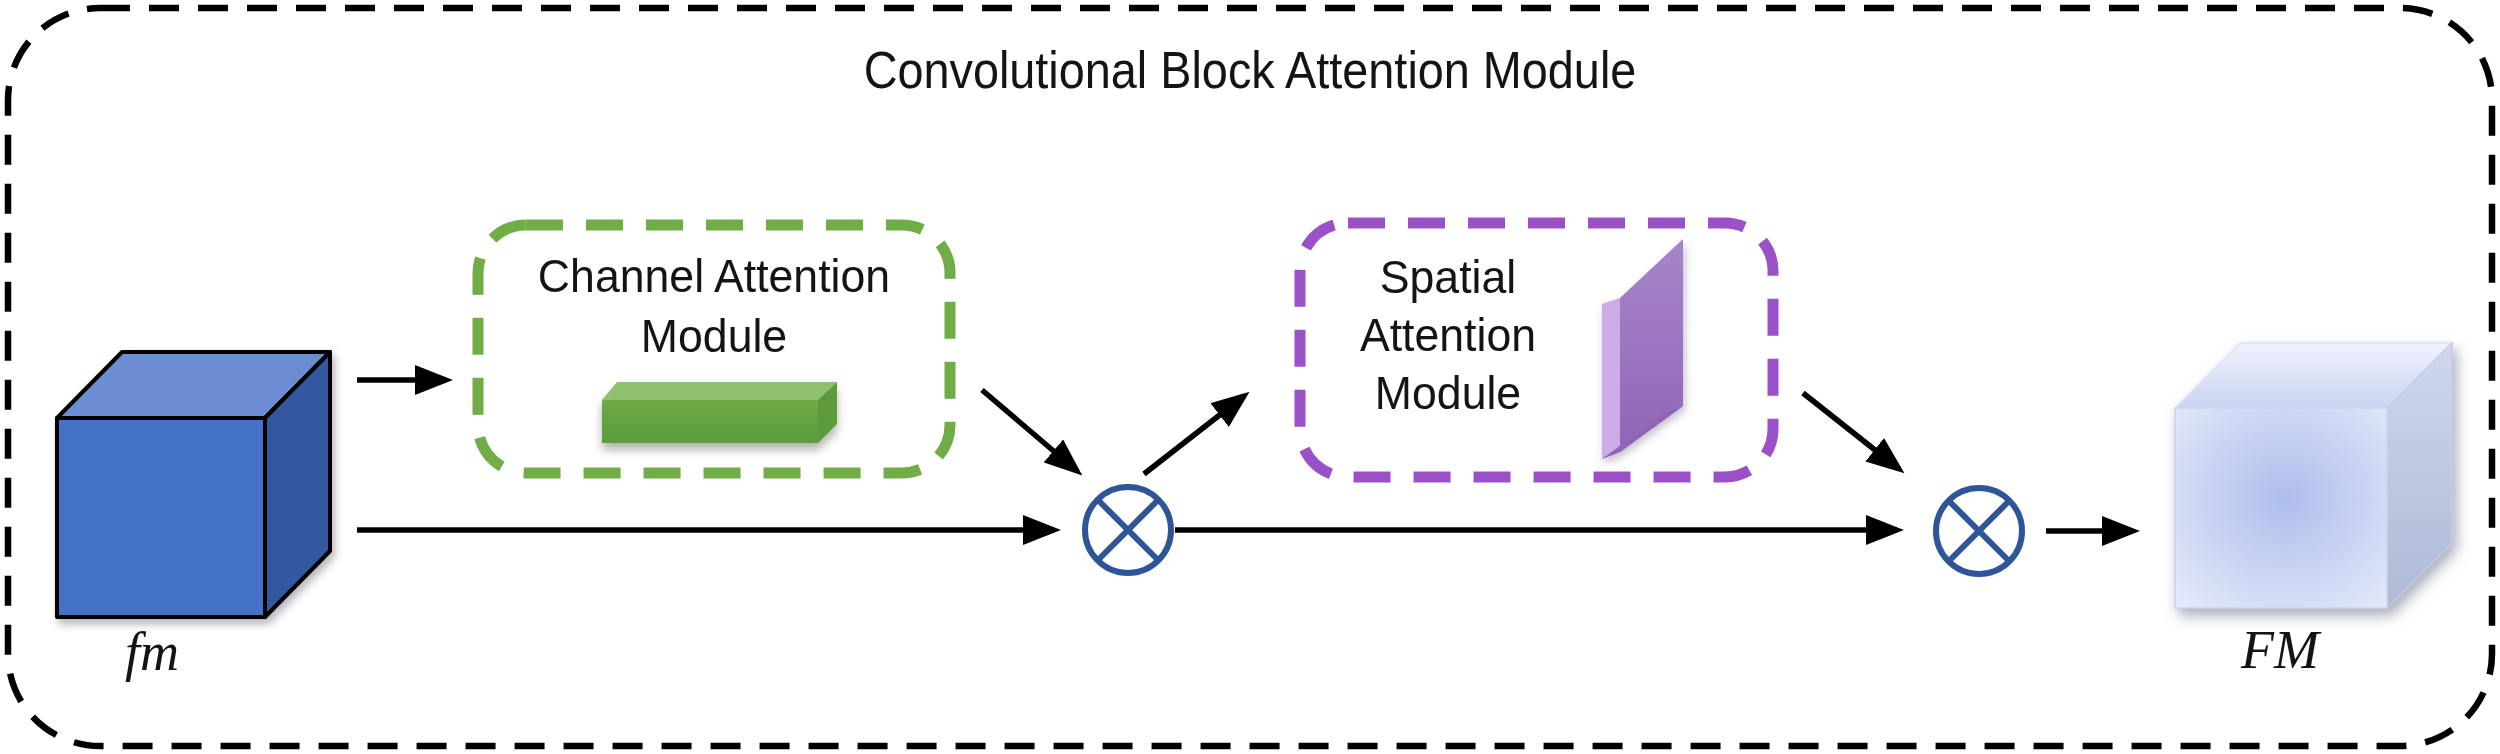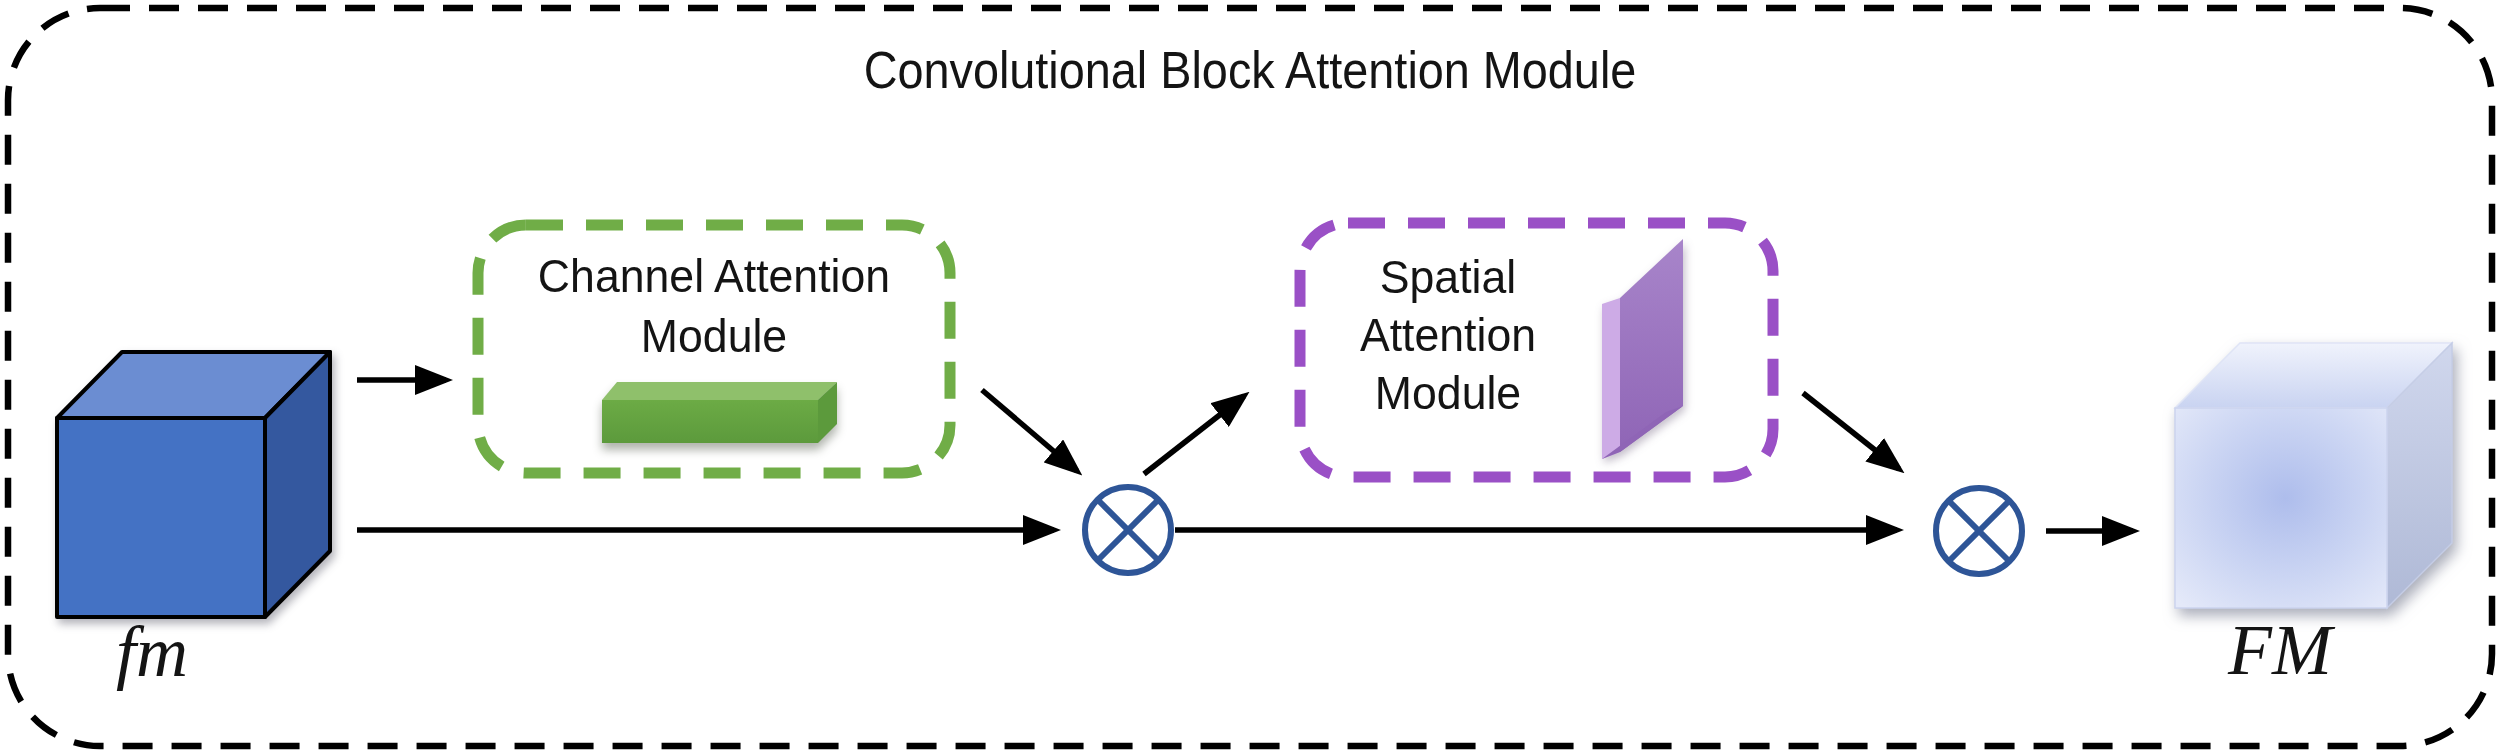--- a/index.html
+++ b/index.html
@@ -41,21 +41,21 @@
   .spatial-label {
     left: 1302px; top: 248px; width: 292px;
     font-size: 46px;
     line-height: 58px;
     transform: scaleX(0.97);
     transform-origin: center;
   }
   .cube-label {
     font-family: "Liberation Serif", serif;
     font-style: italic;
-    font-size: 72px;
+    font-size: 54px;
     line-height: 56px;
   }
   .input-label  { left: 52px;   top: 624px; width: 200px; }
   .output-label { left: 2180px; top: 622px; width: 200px; }
 
   .shadow-soft   { filter: drop-shadow(3px 5px 4px rgba(40,40,60,0.35)); }
   .shadow-bar    { filter: drop-shadow(0px 7px 5px rgba(30,40,20,0.35)); }
   .shadow-plate  { filter: drop-shadow(2px 4px 4px rgba(60,40,80,0.30)); }
   .shadow-out    { filter: drop-shadow(4px 7px 7px rgba(100,105,130,0.55)); }
 </style>

